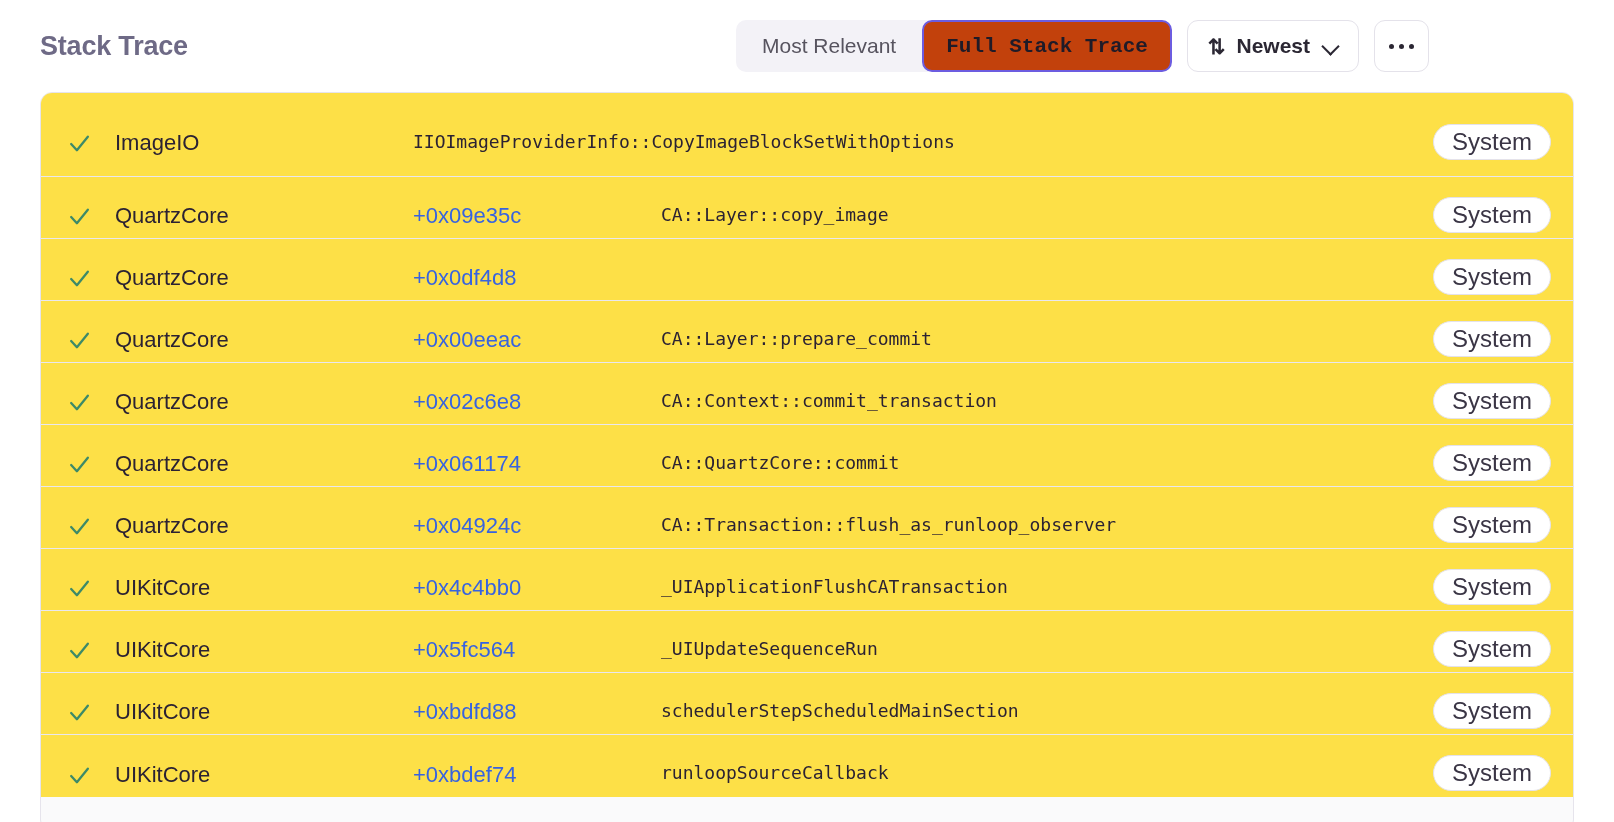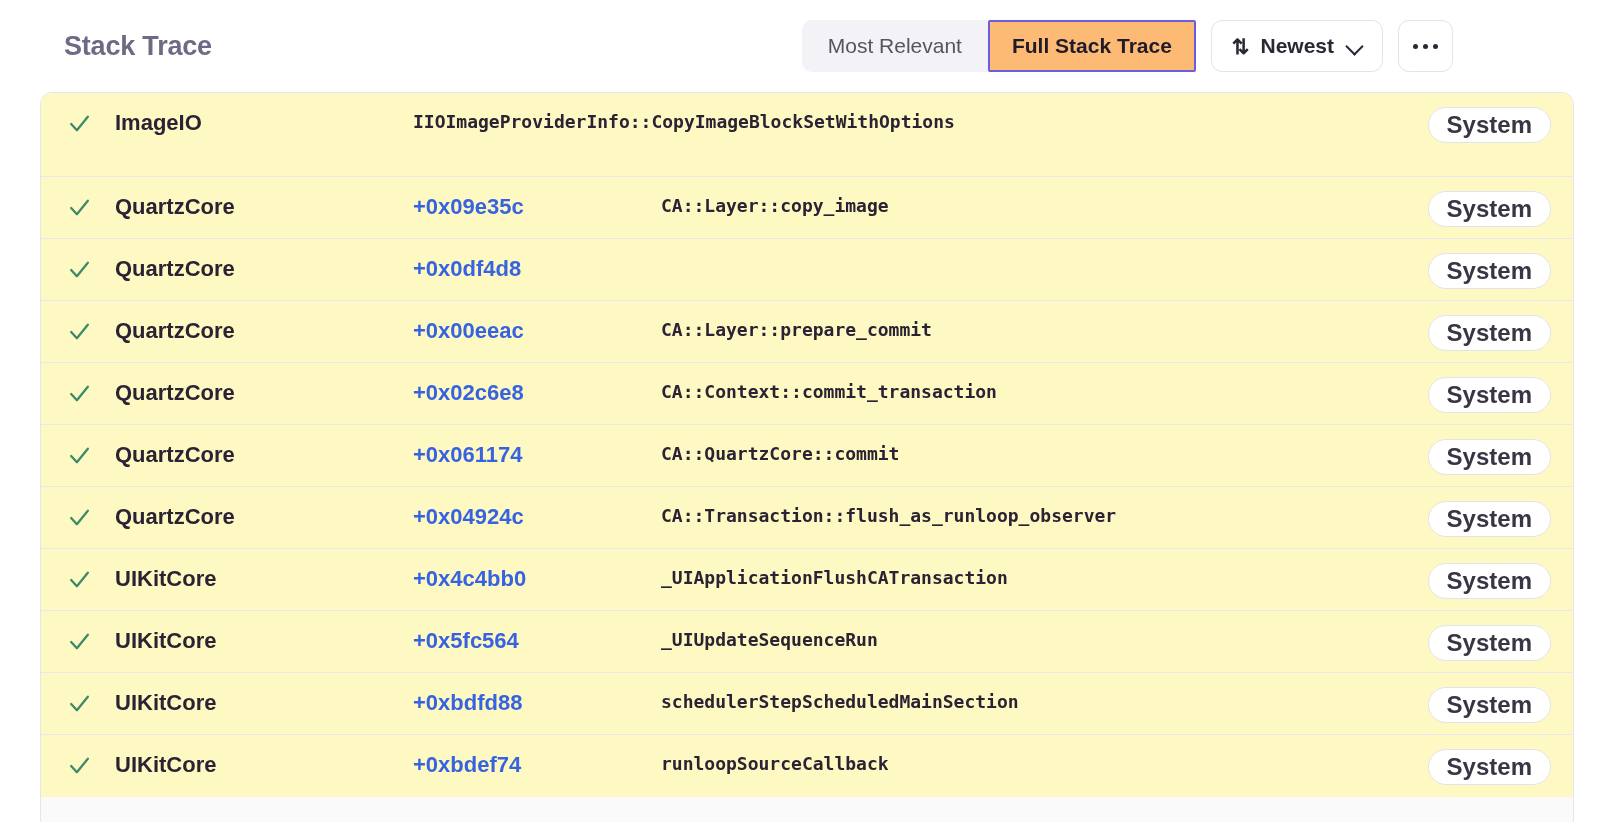--- a/index.html
+++ b/index.html
@@ -21,21 +21,20 @@
 
   
   .header {
     position: absolute;
     top: 0; left: 0;
     width: 1449px;
     height: 92px;
     display: flex;
     align-items: center;
     padding: 0 20px 0 40px;
-    margin-left: 24px;
   }
 
   .panel-title {
     font-size: 27px;
     font-weight: bold;
     color: #6e6a86;
     letter-spacing: -0.2px;
     white-space: nowrap;
   }
 
@@ -69,28 +68,29 @@
     border-radius: 10px;
   }
 
   .seg-btn.seg-first {
     border-top-right-radius: 0;
     border-bottom-right-radius: 0;
     padding-right: 30px;
   }
 
   .seg-btn.selected {
-    background: #fdba74;
+    background: #c2410c;
     color: #1f1b28;
     font-weight: bold;
     border: 2.5px solid #6c5ce0;
-    border-radius: 2px;
+    border-radius: 10px;
     margin-left: -6px;
     z-index: 2;
     padding: 0 22px;
+    font-family: Liberation Mono, monospace;
   }
 
   
   .sort-btn {
     height: 52px;
     display: flex;
     align-items: center;
     gap: 11px;
     padding: 0 20px;
     background: #ffffff;
@@ -151,28 +151,27 @@
     width: 1534px;
     height: 740px;
     background: #fafafb;
     border: 1.5px solid #e6e4ec;
     border-radius: 12px;
     overflow: hidden;
   }
 
   .frame-row {
     display: flex;
-    align-items: flex-start;
+    align-items: center;
     width: 100%;
-    background: #fef9c3;
+    background: #fde047;
     border-bottom: 1.5px solid #e9e7ef;
     padding: 0 22px 0 26px;
     min-height: 62px;
     cursor: pointer;
-    font-weight: bold;
   }
   .frame-row:last-child { border-bottom: none; }
 
   .frame-row.tall { min-height: 84px; }
 
   .cell-check {
     width: 48px;
     flex: none;
     display: flex;
     align-items: center;

